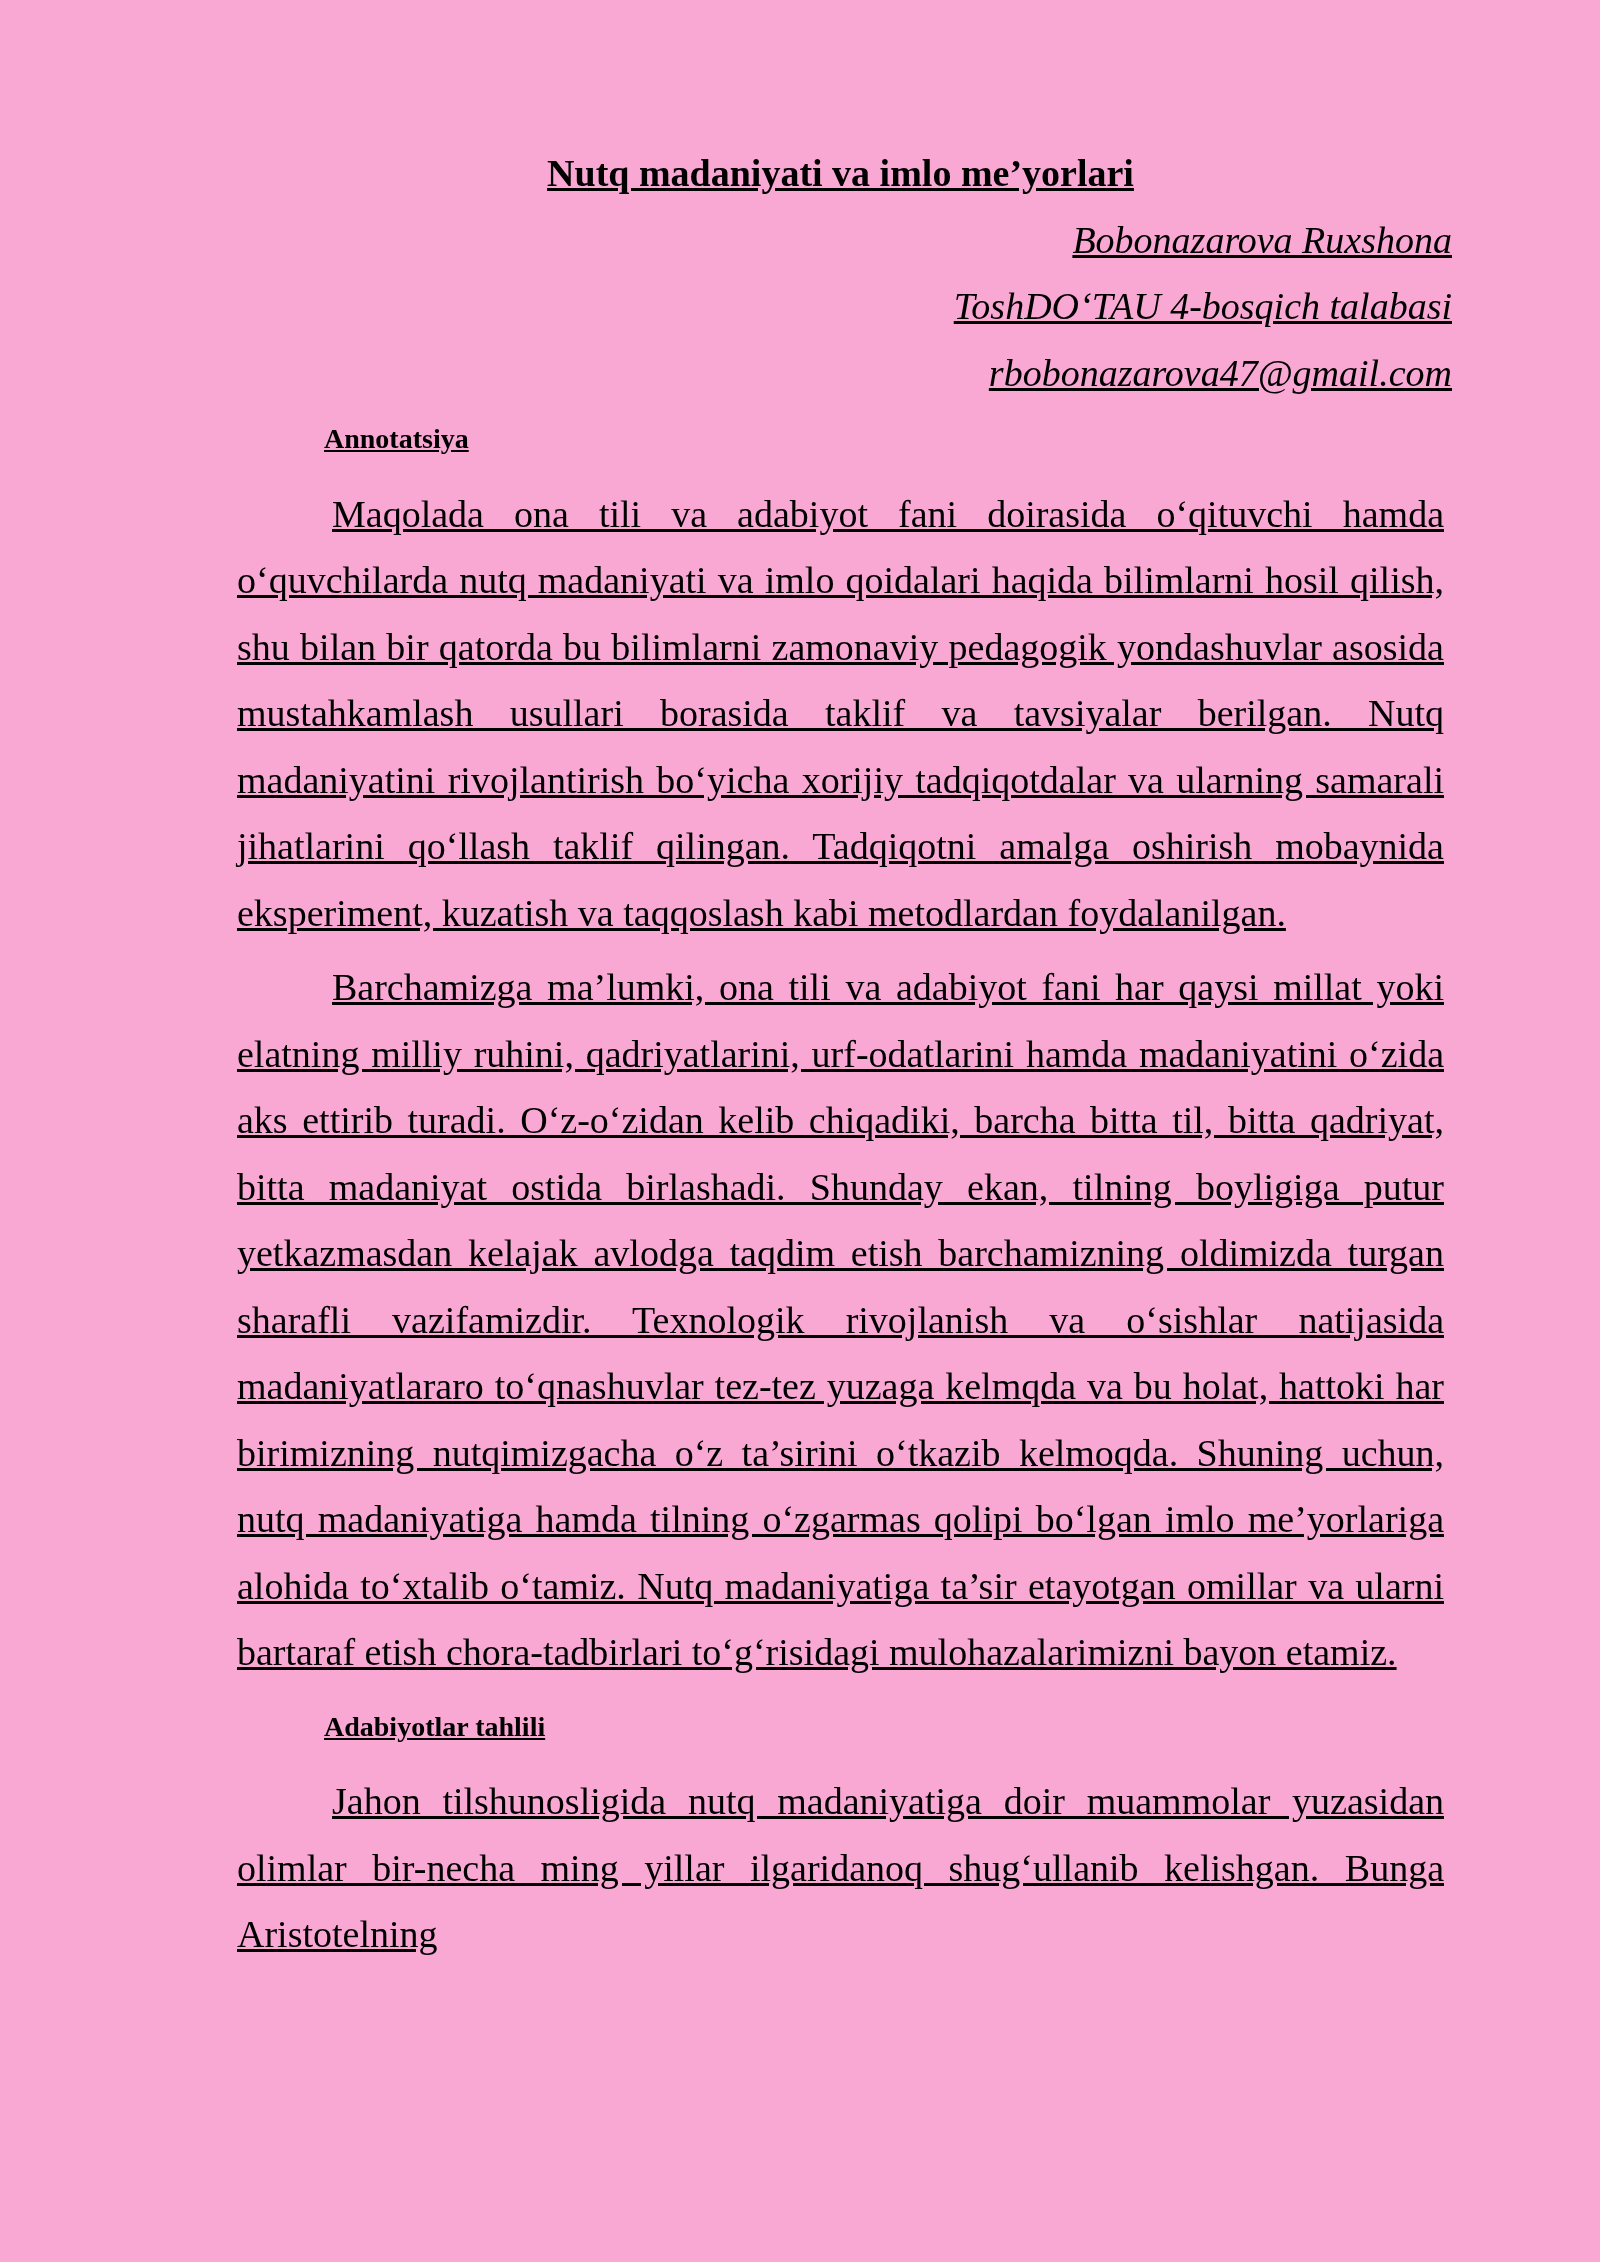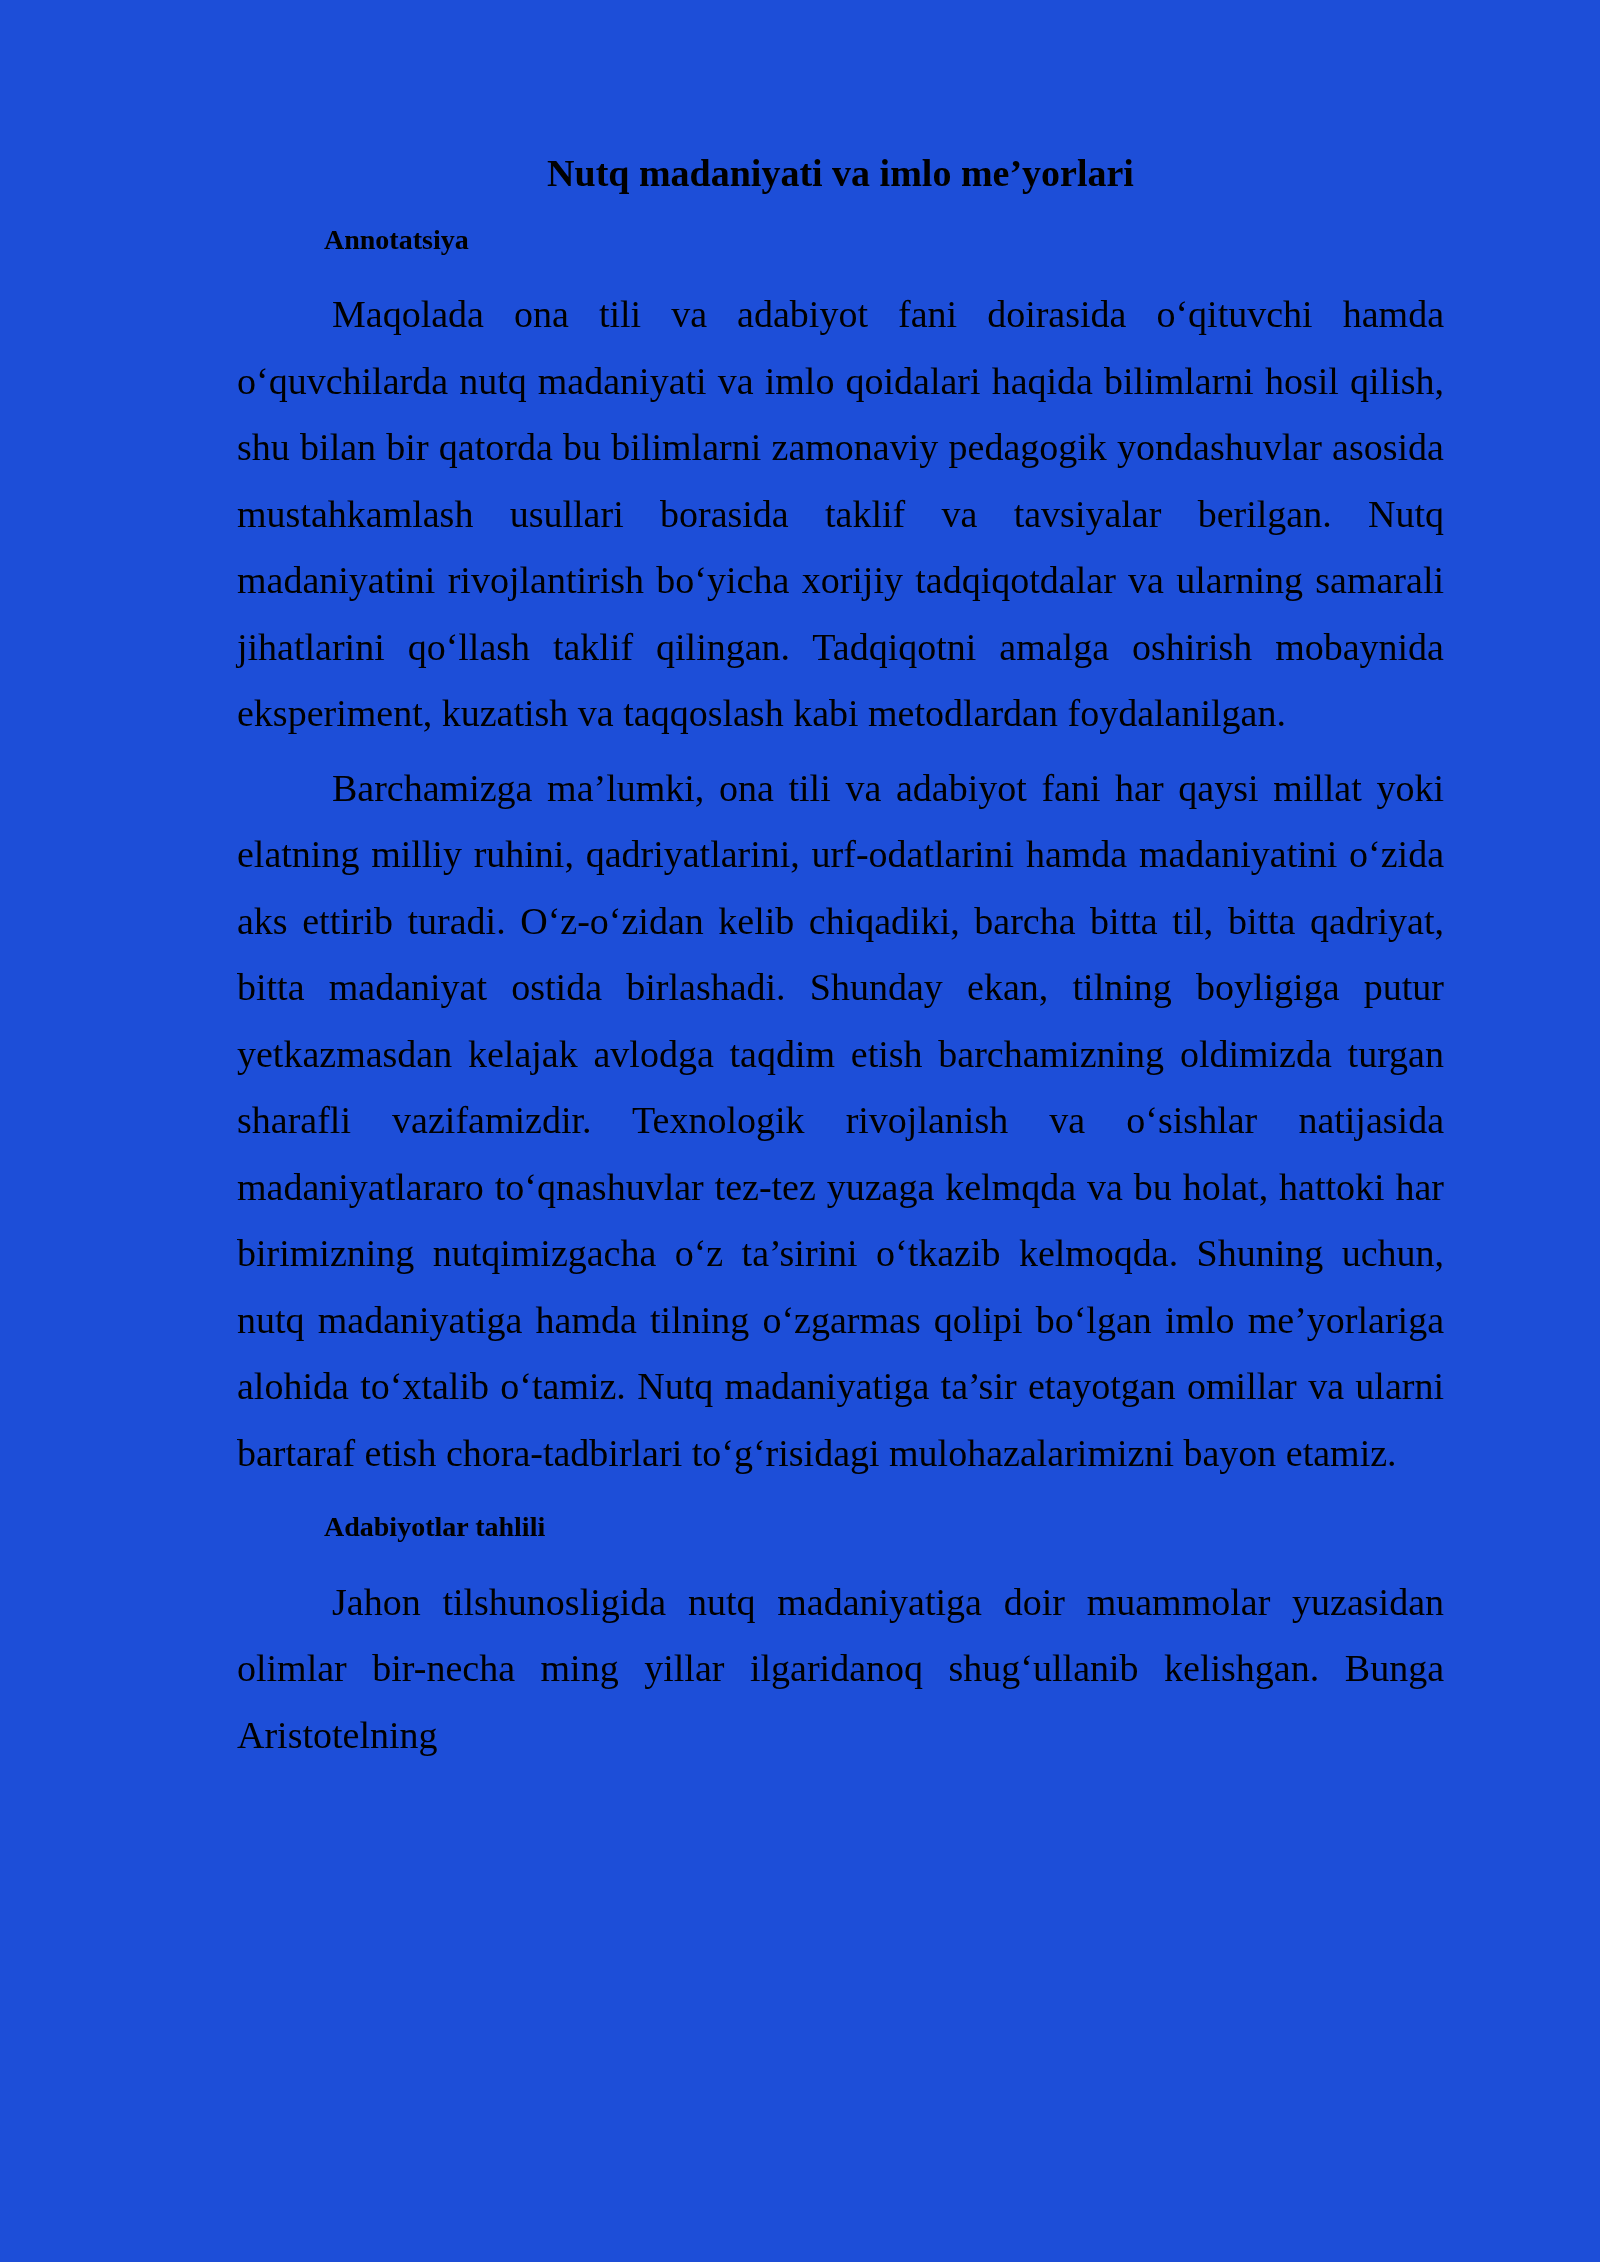--- a/index.html
+++ b/index.html
@@ -4,28 +4,29 @@
   <style>
     html, body {
       margin: 0;
       padding: 0;
       background: #ffffff;
     }
     .page {
       position: relative;
       width: 1600px;
       height: 2262px;
-      background: #1d4ed8;
+      background: #f9a8d4;
       box-sizing: border-box;
       padding: 140px 148px 0 229px;
       font-family: "Liberation Serif", "DejaVu Serif", serif;
       font-size: 38px;
       line-height: 66.5px;
       color: #000000;
       overflow: hidden;
+      text-decoration: underline;
     }
     .title {
       margin: 0;
       font-size: 38px;
       font-weight: bold;
       text-align: center;
     }
     .byline p {
       margin: 0;
       text-align: right;
@@ -50,20 +51,25 @@
       font-weight: bold;
     }
   </style>
 </head>
 <body>
 
 <div class="page">
 
   <h1 class="title">Nutq madaniyati va imlo me’yorlari</h1>
 
+  <div class="byline">
+    <p>Bobonazarova Ruxshona</p>
+    <p>ToshDO‘TAU 4-bosqich talabasi</p>
+    <p>rbobonazarova47@gmail.com</p>
+  </div>
 
   <h2 class="section-heading">Annotatsiya</h2>
 
   <p class="body-par">Maqolada ona tili va adabiyot fani doirasida o‘qituvchi hamda o‘quvchilarda nutq madaniyati va imlo qoidalari haqida bilimlarni hosil qilish, shu bilan bir qatorda bu bilimlarni zamonaviy pedagogik yondashuvlar asosida mustahkamlash usullari borasida taklif va tavsiyalar berilgan. Nutq madaniyatini rivojlantirish bo‘yicha xorijiy tadqiqotdalar va ularning samarali jihatlarini qo‘llash taklif qilingan. Tadqiqotni amalga oshirish mobaynida eksperiment, kuzatish va taqqoslash kabi metodlardan foydalanilgan.</p>
 
 
 
   <p class="body-par">Barchamizga ma’lumki, ona tili va adabiyot fani har qaysi millat yoki elatning milliy ruhini, qadriyatlarini, urf-odatlarini hamda madaniyatini o‘zida aks ettirib turadi. O‘z-o‘zidan kelib chiqadiki, barcha bitta til, bitta qadriyat, bitta madaniyat ostida birlashadi. Shunday ekan, tilning boyligiga putur yetkazmasdan kelajak avlodga taqdim etish barchamizning oldimizda turgan sharafli vazifamizdir. Texnologik rivojlanish va o‘sishlar natijasida madaniyatlararo to‘qnashuvlar tez-tez yuzaga kelmqda va bu holat, hattoki har birimizning nutqimizgacha o‘z ta’sirini o‘tkazib kelmoqda. Shuning uchun, nutq madaniyatiga hamda tilning o‘zgarmas qolipi bo‘lgan imlo me’yorlariga alohida to‘xtalib o‘tamiz. Nutq madaniyatiga ta’sir etayotgan omillar va ularni bartaraf etish chora-tadbirlari to‘g‘risidagi mulohazalarimizni bayon etamiz.</p>
 
   <h2 class="section-heading">Adabiyotlar tahlili</h2>

